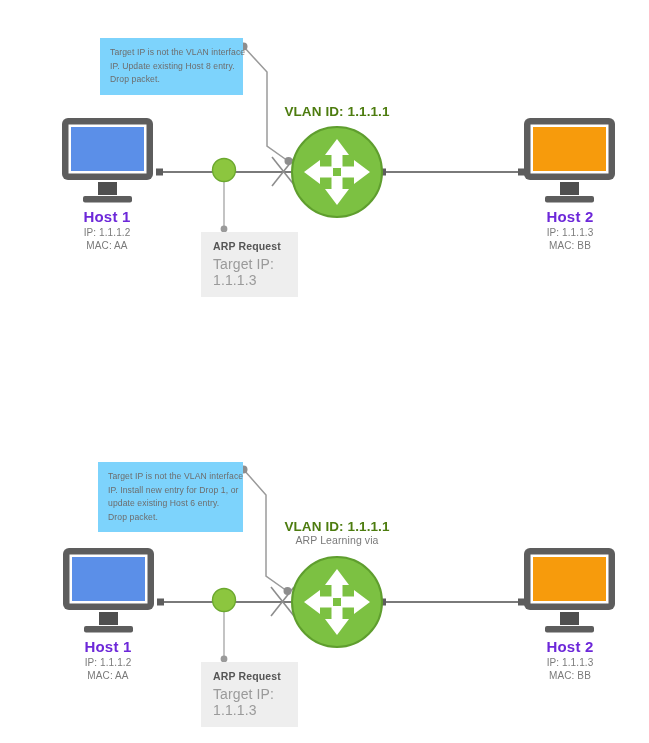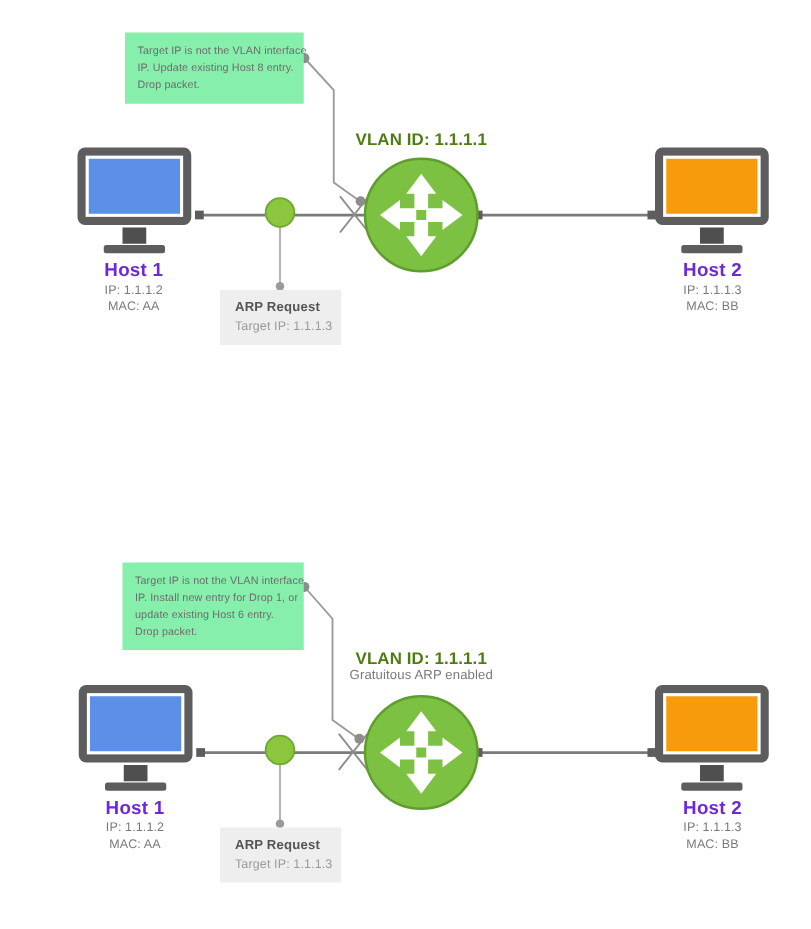--- a/index.html
+++ b/index.html
@@ -28,48 +28,50 @@
     left: 0;
     top: 0;
     width: 649px;
     height: 100%;
     overflow: visible;
   }
 
   
   .note-box {
     position: absolute;
-    background: #86efac;
+    background: #7dd3fc;
     color: #6d6d6d;
     font-size: 8.6px;
     line-height: 13.5px;
     padding: 8px 10px 8px 10px;
     box-sizing: border-box;
     letter-spacing: 0.1px;
+    margin-top: 12px;
   }
   .note-box .line { display: block; white-space: nowrap; }
 
   
   .arp-box {
     position: absolute;
     background: #eeeeee;
     box-sizing: border-box;
     padding: 8px 4px 9px 12px;
+    margin-left: 25px;
   }
   .arp-title {
     display: block;
     font-size: 10.5px;
     font-weight: bold;
     color: #555555;
     letter-spacing: 0.15px;
     margin-bottom: 4px;
   }
   .arp-sub {
     display: block;
-    font-size: 10px;
+    font-size: 14px;
     color: #9a9a9a;
     letter-spacing: 0.1px;
   }
 
   
   .host-label {
     position: absolute;
     text-align: center;
     width: 160px;
   }
@@ -253,21 +255,21 @@
 
   <div class="note-box" style="left:98px; top:18px; width:145px;">
     <span class="line">Target IP is not the VLAN interface</span>
     <span class="line">IP. Install new entry for Drop 1, or</span>
     <span class="line">update existing Host 6 entry.</span>
     <span class="line">Drop packet.</span>
   </div>
 
   <div class="vlan-label" style="left:227px; top:87px;">
     <span class="vlan-title">VLAN ID: 1.1.1.1</span>
-    <span class="vlan-sub">Gratuitous ARP enabled</span>
+    <span class="vlan-sub">ARP Learning via</span>
   </div>
 
   <div class="arp-box" style="left:176px; top:230px; width:97px;">
     <span class="arp-title">ARP Request</span>
     <span class="arp-sub">Target IP: 1.1.1.3</span>
   </div>
 
   <div class="host-label" style="left:28px; top:206px;">
     <span class="host-name">Host 1</span>
     <span class="host-ip">IP: 1.1.1.2</span>

